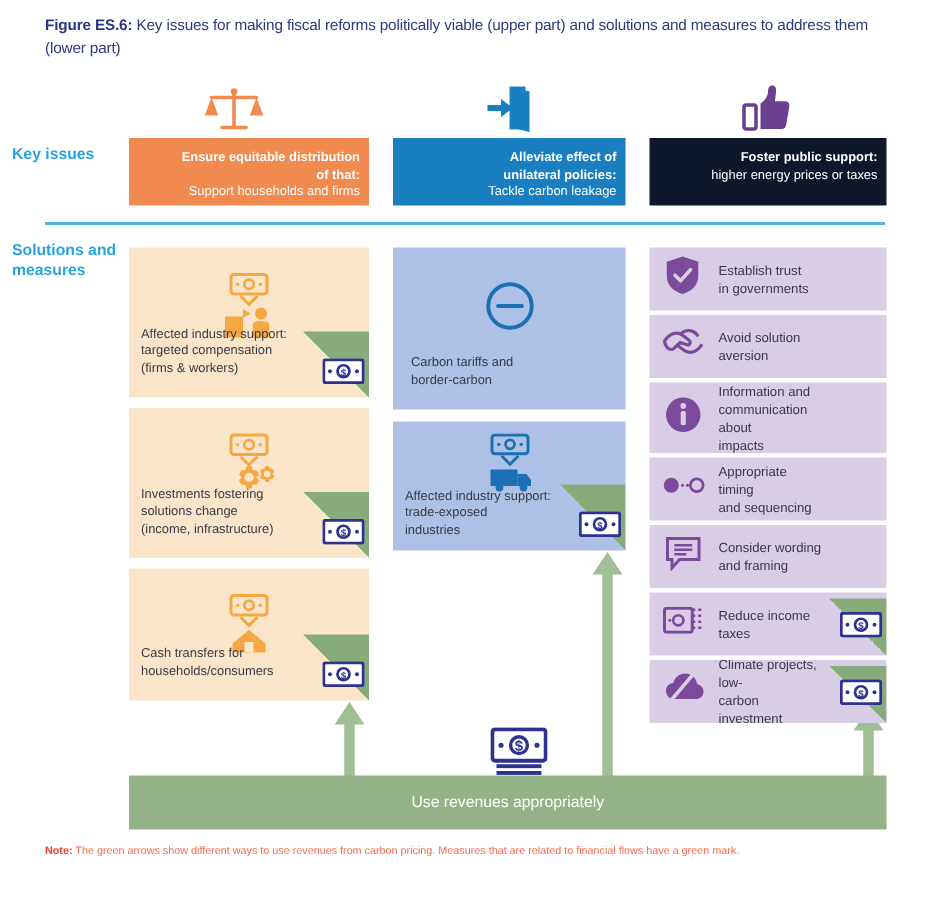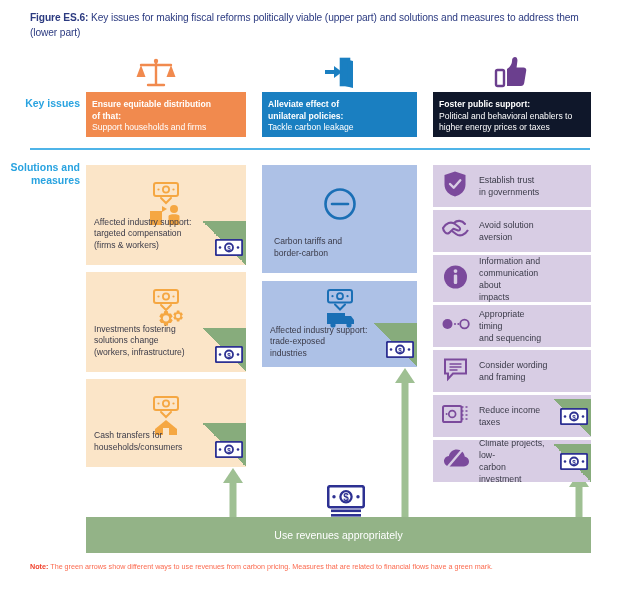--- a/index.html
+++ b/index.html
@@ -15,34 +15,34 @@
   .fig-title {
     position: absolute; left: 30px; top: 10px; width: 560px;
     font-size: 10.2px; line-height: 15px; color: #2b3a80;
     letter-spacing: -0.1px;
   }
   .fig-title b { font-weight: bold; }
 
   
   .row-label {
     position: absolute; color: #29a3e0; font-weight: bold;
-    font-size: 10.5px; line-height: 13px; text-align: right;
+    font-size: 10.5px; line-height: 13px; text-align: left;
   }
   #label-key-issues { left: 8px; top: 97px; width: 72px; }
   #label-solutions  { left: 8px; top: 161px; width: 72px; }
 
   
   .divider {
     position: absolute; left: 30px; top: 148px; width: 560px; height: 1.5px;
     background: #4fb4e8;
   }
 
   
   .head-bar {
-    position: absolute; color: #ffffff; text-align: left;
+    position: absolute; color: #ffffff; text-align: right;
     font-size: 8.6px; line-height: 11.5px; padding: 7px 6px;
   }
   .head-bar .hb-strong { font-weight: bold; }
   #head-orange { left: 86px;  top: 92px; width: 160px; height: 45px; background: #f18a4e; }
   #head-blue   { left: 262px; top: 92px; width: 155px; height: 45px; background: #1a7fc1; }
   #head-purple { left: 433px; top: 92px; width: 158px; height: 45px; background: #0f172a; }
 
   
   .head-icon { position: absolute; }
   #icon-scales  { left: 136px; top: 57px; }
@@ -155,21 +155,20 @@
     <div class="hb-strong">of that:</div>
     <div>Support households and firms</div>
   </div>
   <div class="head-bar" id="head-blue">
     <div class="hb-strong">Alleviate effect of</div>
     <div class="hb-strong">unilateral policies:</div>
     <div>Tackle carbon leakage</div>
   </div>
   <div class="head-bar" id="head-purple">
     <div class="hb-strong">Foster public support:</div>
-    <div>Political and behavioral enablers to</div>
     <div>higher energy prices or taxes</div>
   </div>
 
   <div class="garrow" id="arrow-left" style="left:222px; top:468px;">
     <svg width="22" height="55" viewBox="0 0 22 55">
       <rect x="7.5" y="14" width="7" height="41" fill="#9fc093"></rect>
       <path d="M11 0 L21 15 L1 15 Z" fill="#9fc093"></path>
     </svg>
   </div>
   <div class="garrow" id="arrow-mid" style="left:394px; top:368px;">
@@ -228,21 +227,21 @@
           <path d="M18 25.5 l2.6 0 .7-2.6 3.4 0 .7 2.6 2.6 0 1.7 2.9-1.9 1.9 1.9 1.9-1.7 2.9-2.6 0-.7 2.6-3.4 0-.7-2.6-2.6 0-1.7-2.9 1.9-1.9-1.9-1.9z"></path>
           <circle cx="23" cy="30.3" r="3.1" fill="#fbe5c8"></circle>
           <path d="M31.5 24.5 l1.9 0 .5-1.9 2.4 0 .5 1.9 1.9 0 1.2 2.1-1.4 1.4 1.4 1.4-1.2 2.1-1.9 0-.5 1.9-2.4 0-.5-1.9-1.9 0-1.2-2.1 1.4-1.4-1.4-1.4z"></path>
           <circle cx="35.1" cy="28" r="2.2" fill="#fbe5c8"></circle>
         </g>
       </svg>
     </div>
     <div class="card-txt-c">
       <div>Investments fostering</div>
       <div>solutions change</div>
-      <div>(workers, infrastructure)</div>
+      <div>(income, infrastructure)</div>
     </div>
     <div class="green-corner"></div>
     <div class="money-stamp">
       <svg width="28" height="17" viewBox="0 0 28 17">
         <rect x="0.8" y="0.8" width="26.4" height="15.4" rx="1.5" fill="#ffffff" stroke="#2d3192" stroke-width="2"></rect>
         <circle cx="14" cy="8.5" r="4" fill="none" stroke="#2d3192" stroke-width="1.8"></circle>
         <text x="14" y="11.6" font-size="6.5" font-family="Liberation Sans, sans-serif" font-weight="bold" fill="#2d3192" text-anchor="middle">$</text>
         <circle cx="5" cy="8.5" r="1.3" fill="#2d3192"></circle>
           <circle cx="23" cy="8.5" r="1.3" fill="#2d3192"></circle>
       </svg>

